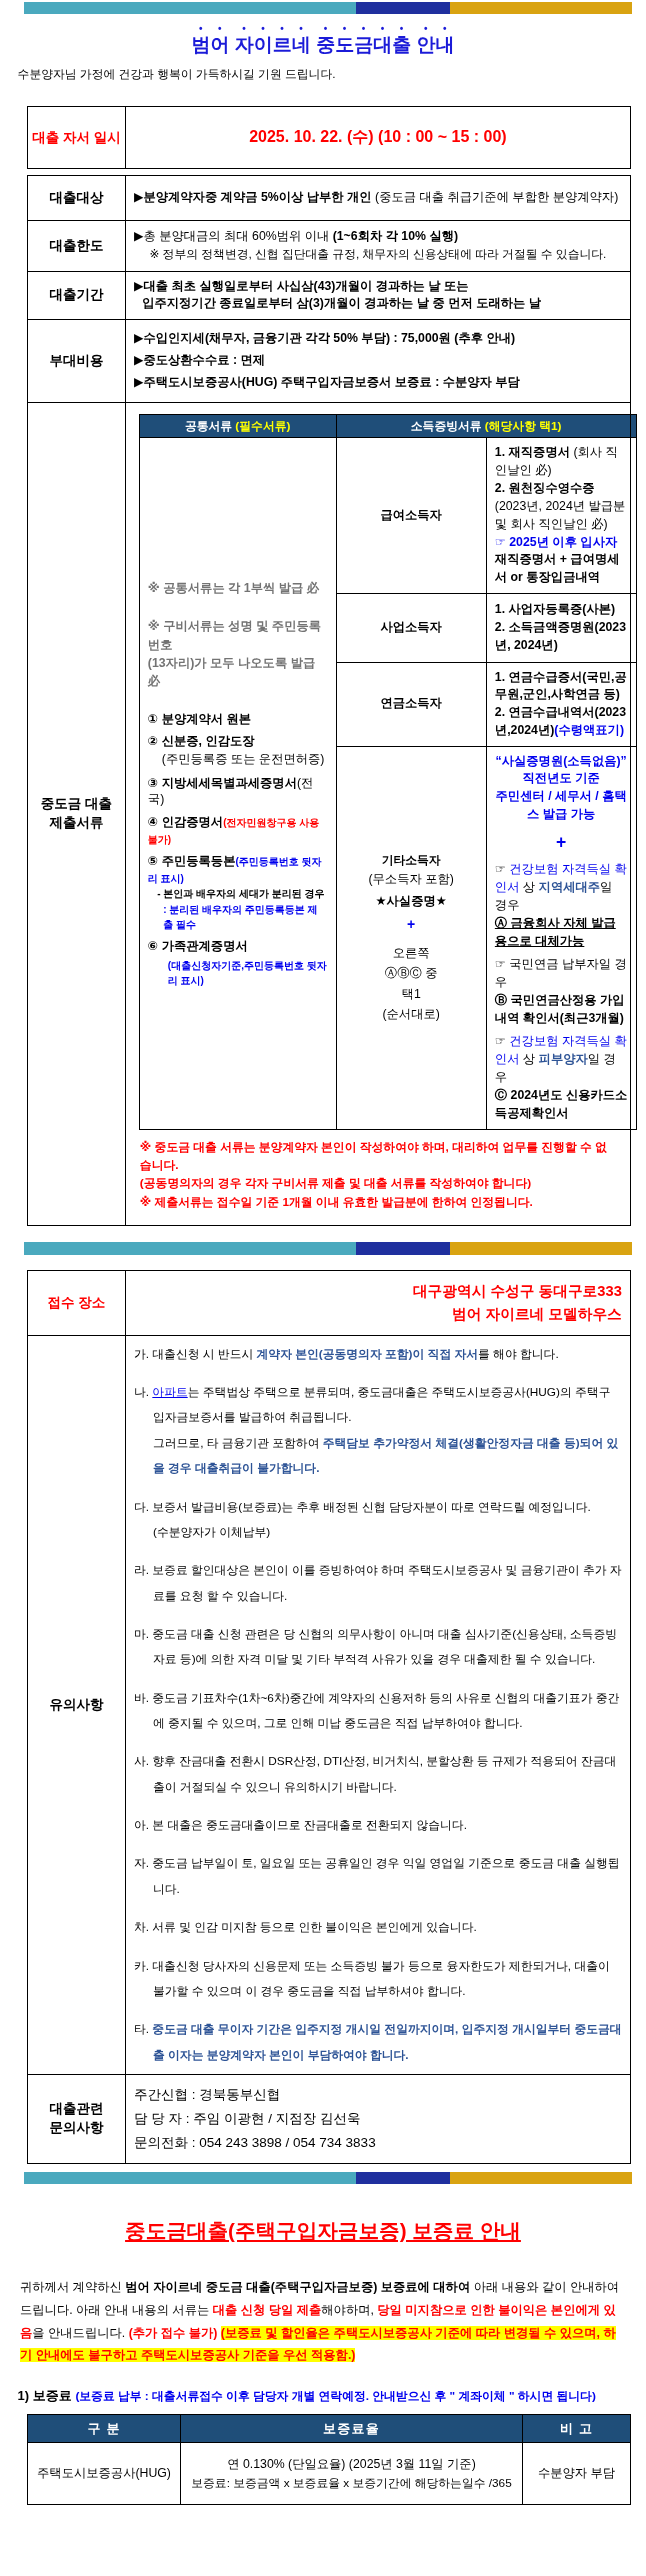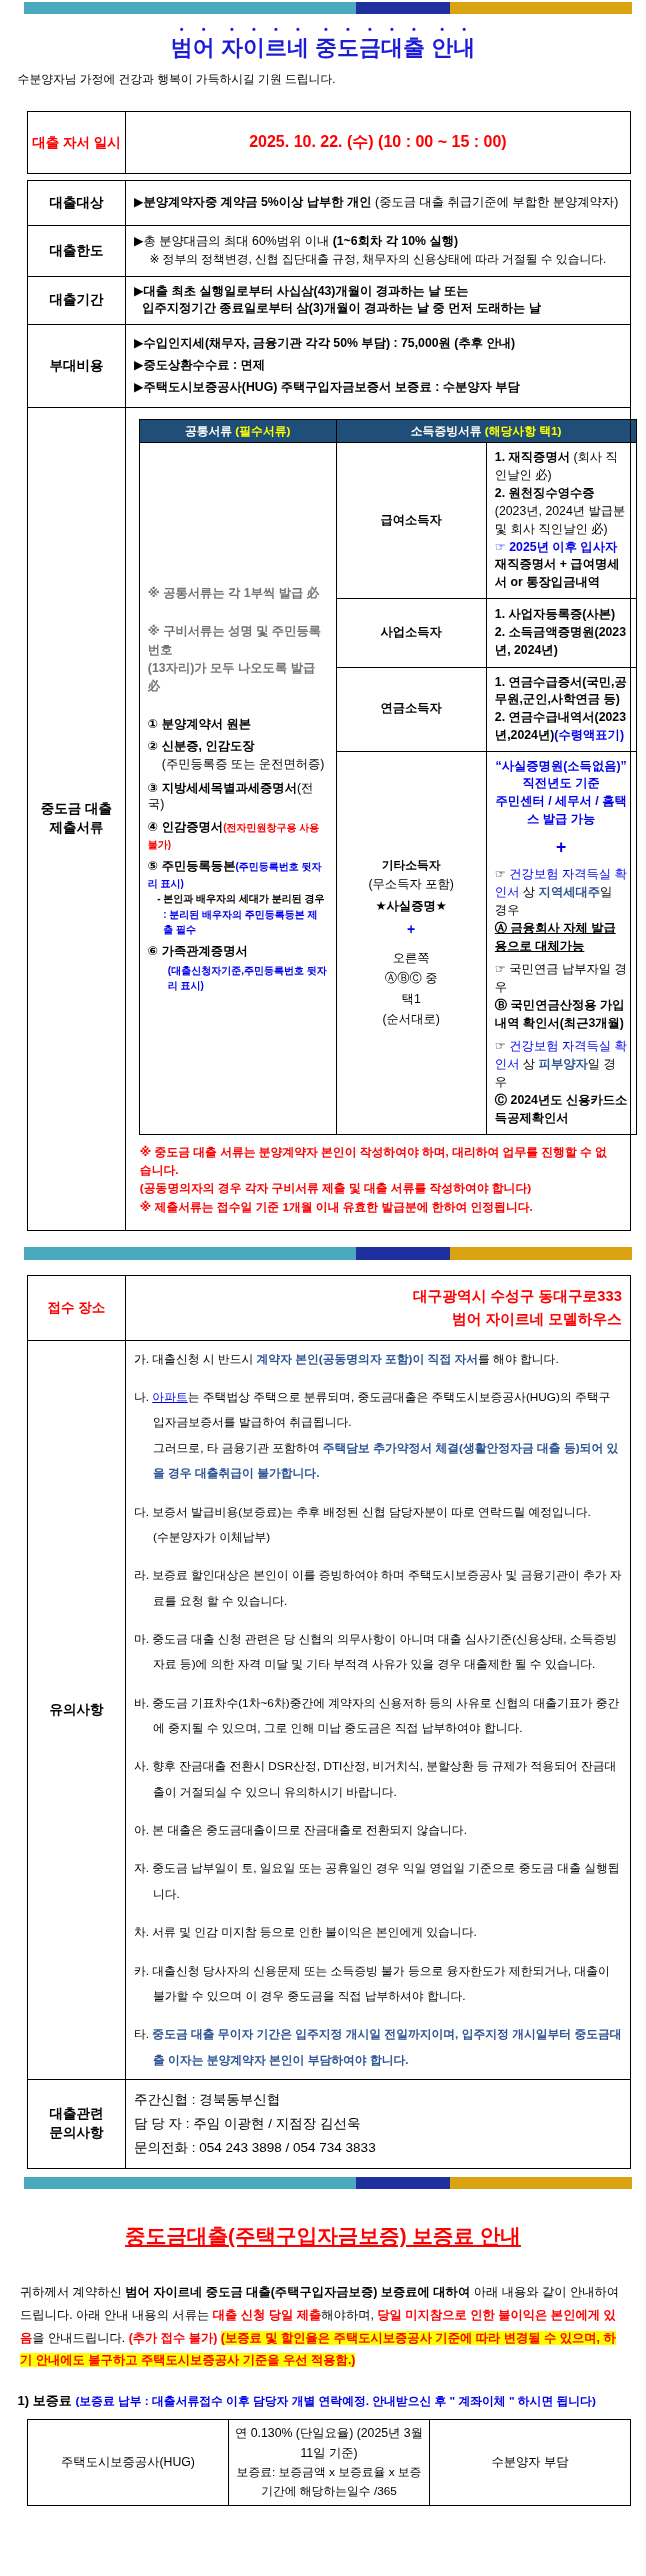--- a/index.html
+++ b/index.html
@@ -7,21 +7,21 @@
   .page{width:646px;}
 
   
   .band{display:flex;height:12.3px;width:608px;margin-left:23.5px;}
   .band .seg-teal{width:332px;background:#4AA9BE;}
   .band .seg-navy{width:94px;background:#1F2F9E;}
   .band .seg-gold{width:182px;background:#D9A311;}
   .band-top{margin-top:1.8px;}
 
   
-  .title1{margin:9.4px 0 8.2px 0;text-align:center;font-size:22px;font-weight:bold;color:#1B1BD8;
+  .title1{margin:9.4px 0 8.2px 0;text-align:center;font-size:19px;font-weight:bold;color:#1B1BD8;
     -webkit-text-emphasis:filled dot #1B1BD8;text-emphasis:filled dot #1B1BD8;
     -webkit-text-emphasis-position:over right;text-emphasis-position:over right;}
   .title2{margin:33px 0 0 0;text-align:center;font-size:20.6px;font-weight:bold;color:#FF0000;}
   .title2 .t2u{text-decoration:underline;}
 
   .greeting{margin:4.7px 0 0 17.6px;font-size:11.8px;}
   .intro{margin:14px 17.6px 0 17.6px;font-size:11.8px;line-height:1.6;}
   .b{font-weight:bold;}
   .red{color:#FF0000;}
   .blue{color:#0000EE;}
@@ -289,20 +289,25 @@
   </div>
 
   <h2 class="title2"><span class="t2u">중도금대출(주택구입자금보증) 보증료 안내</span></h2>
 
   <p class="para2"><span> 귀하께서 계약하신 </span><span class="b">범어 자이르네 중도금 대출(주택구입자금보증) 보증료에 대하여</span><span> 아래 내용와 같이 안내하여 드립니다. 아래 안내 내용의 서류는 </span><span class="red b">대출 신청 당일 제출</span><span>해야하며, </span><span class="red b">당일 미지참으로 인한 불이익은 본인에게 있음</span><span>을 안내드립니다. </span><span class="red b">(추가 접수 불가)</span><span>  </span><span class="red b hl">(보증료 및 할인율은 주택도시보증공사 기준에 따라 변경될 수 있으며, 하기 안내에도 불구하고 주택도시보증공사 기준을 우선 적용함.)</span></p>
 
   <p class="fee-heading"><span>1) 보증료 </span><span class="paren b">(보증료 납부 : 대출서류접수 이후 담당자 개별 연락예정. 안내받으신 후 " 계좌이체 " 하시면 됩니다)</span></p>
 
   <table class="t fee">
     <tbody>
+        <tr>
+      <th class="hd c1">구 분</th>
+      <th class="hd">보증료율</th>
+      <th class="hd c3">비 고</th>
+    </tr>
     <tr>
       <td style="height:54px;">주택도시보증공사(HUG)</td>
       <td>
             <span style="display:block;">연 0.130% (단일요율) (2025년 3월 11일 기준)</span>
             <span style="display:block;font-size:11.8px;">보증료: 보증금액 x 보증료율 x 보증기간에 해당하는일수 /365</span>
           </td>
       <td>수분양자 부담</td>
     </tr>
   </tbody>
     </table>

